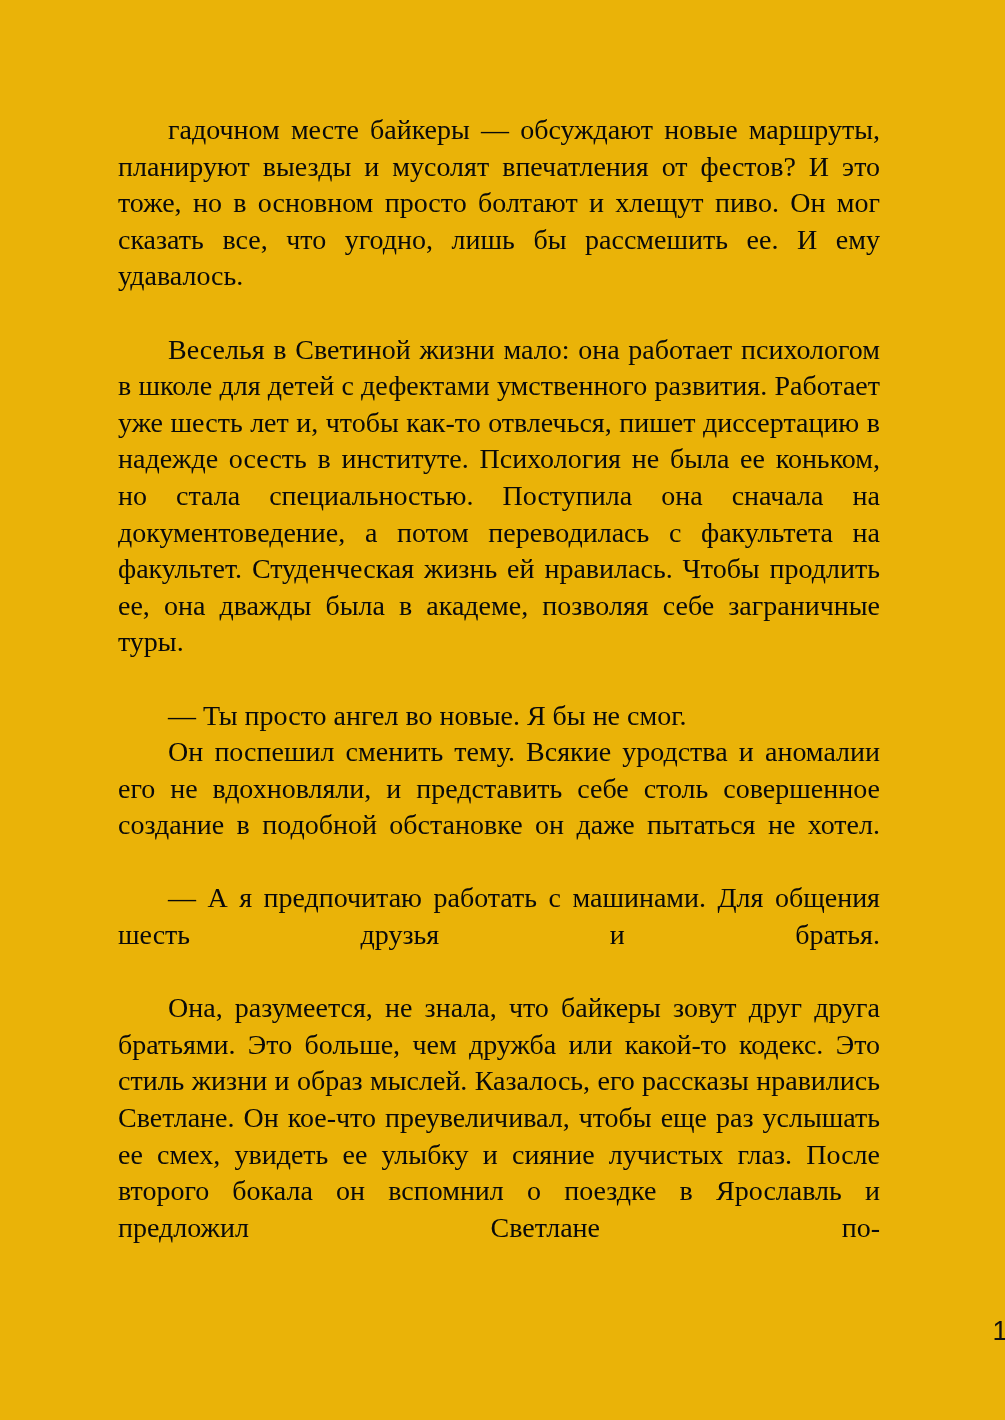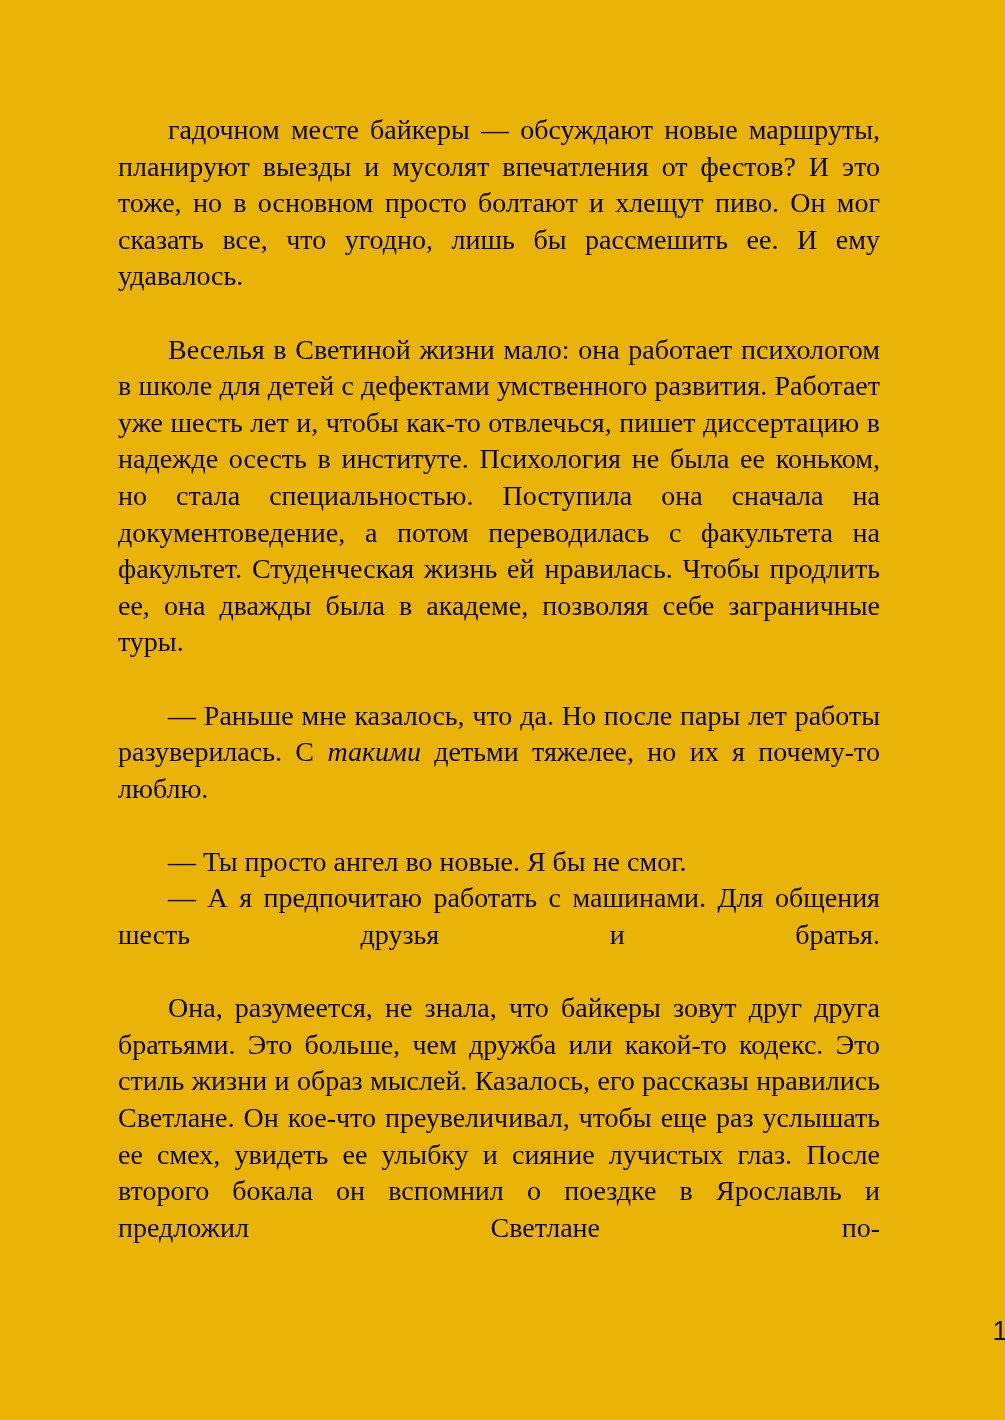--- a/index.html
+++ b/index.html
@@ -61,27 +61,25 @@
 
 <div class="page">
 
   <div class="textblock">
 
     <p class="para force-justify">гадочном месте байкеры — обсуждают новые маршруты, планируют выезды и мусолят впечатления от фестов? И это тоже, но в основном просто болтают и хлещут пиво. Он мог сказать все, что угодно, лишь бы рассмешить ее. И ему удавалось.</p>
 
     <p class="para force-justify">Веселья в Светиной жизни мало: она работает психологом в школе для детей с дефектами умственного развития. Работает уже шесть лет и, чтобы как-то отвлечься, пишет диссертацию в надежде осесть в институте. Психология не была ее коньком, но стала специальностью. Поступила она сначала на документоведение, а потом переводилась с факультета на факультет. Студенческая жизнь ей нравилась. Чтобы продлить ее, она дважды была в академе, позволяя себе заграничные туры.</p>
 
 
-    <p class="para force-justify">
-      <span>— Раньше мне казалось, что да. Но после пары лет работы разуверилась. С </span><span class="ital">такими</span><span> детьми тяжелее, но их я почему-то люблю.</span>
-    </p>
 
     <p class="para">— Ты просто ангел во новые. Я бы не смог.</p>
 
 
+    <p class="para force-justify">Он поспешил сменить тему. Всякие уродства и аномалии его не вдохновляли, и представить себе столь совершенное создание в подобной обстановке он даже пытаться не хотел.</p>
 
     <p class="para force-justify">— А я предпочитаю работать с машинами. Для общения шесть друзья и братья.</p>
 
     <p class="para force-justify">Она, разумеется, не знала, что байкеры зовут друг друга братьями. Это больше, чем дружба или какой-то кодекс. Это стиль жизни и образ мыслей. Казалось, его рассказы нравились Светлане. Он кое-что преувеличивал, чтобы еще раз услышать ее смех, увидеть ее улыбку и сияние лучистых глаз. После второго бокала он вспомнил о поездке в Ярославль и предложил Светлане по-</p>
 
   </div>
 
   <div class="folio">190</div>
 
 </div>

